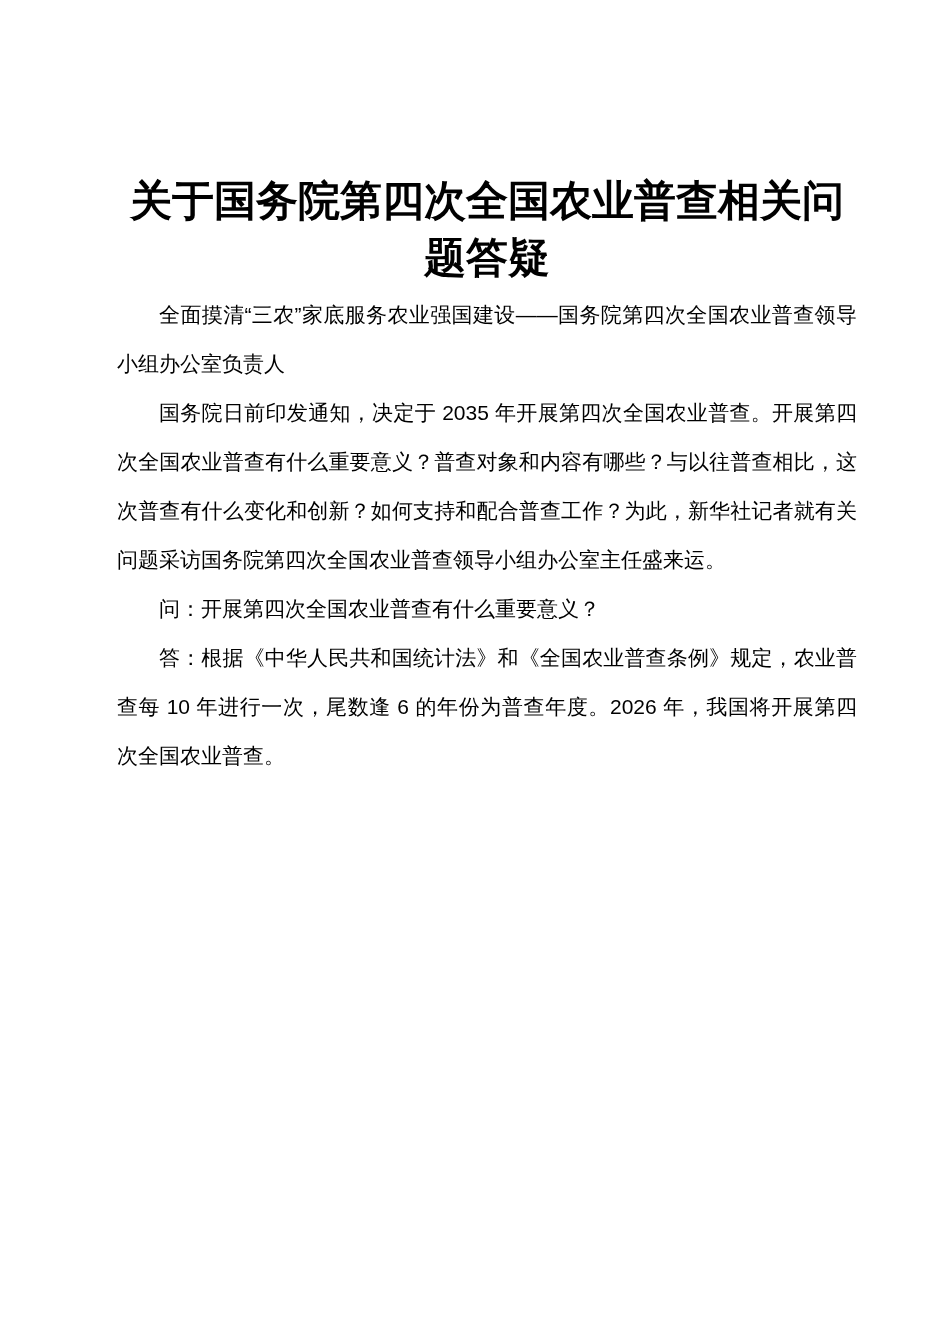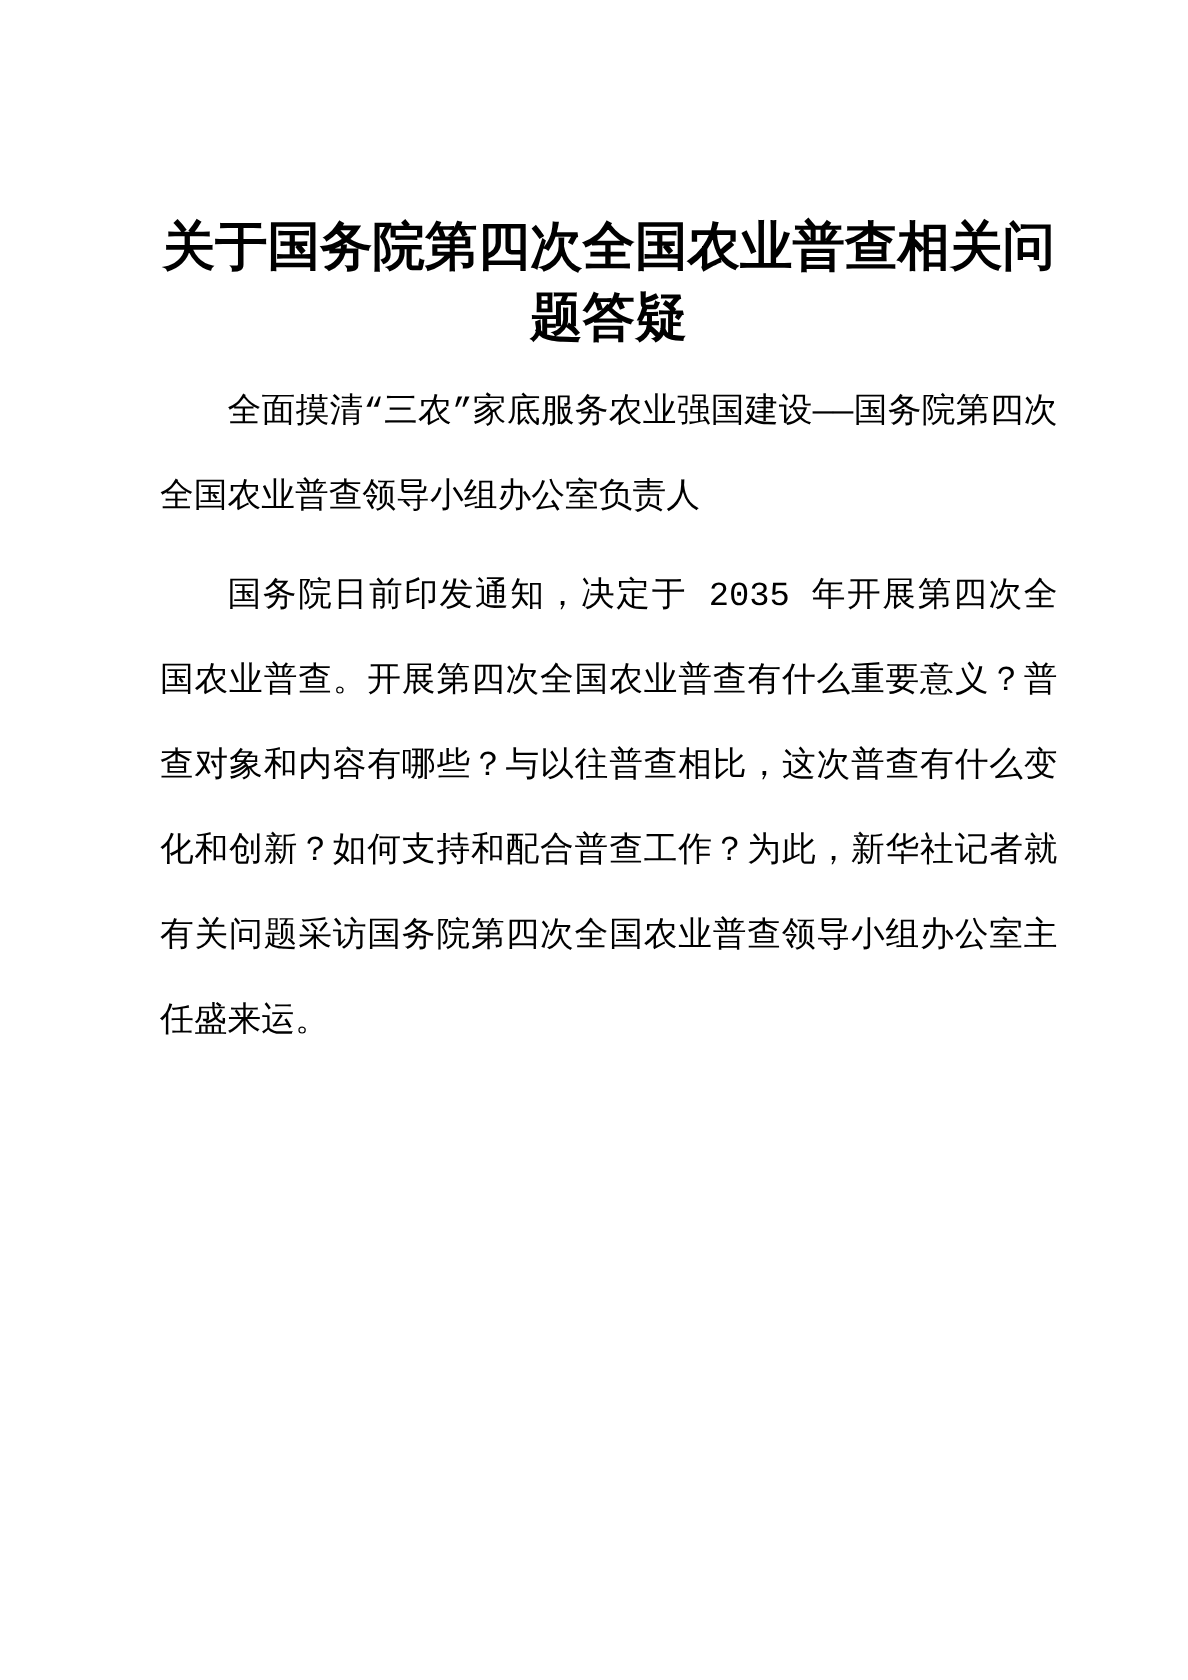--- a/index.html
+++ b/index.html
@@ -13,45 +13,47 @@
     overflow: hidden;
   }
   .page {
     box-sizing: border-box;
     width: 950px;
     height: 1344px;
     background: #ffffff;
     color: #000000;
     padding: 172px 93px 0 117px;
     overflow: hidden;
-    font-family: Liberation Mono, monospace;
+    font-family: Liberation Sans, sans-serif;
   }
   .doc-title {
     margin: 0 0 4px 0;
     font-size: 42px;
     line-height: 57px;
     font-weight: bold;
     text-align: center;
     letter-spacing: 0;
   }
   .doc-para {
-    margin: 11px;
-    font-size: 27px;
-    line-height: 68px;
+    margin: 0;
+    font-size: 21px;
+    line-height: 49px;
     text-align: justify;
     text-justify: inter-ideograph;
     text-indent: 2em;
     word-break: break-word;
   }
 </style>
 </head>
 <body>
 
 <div class="page">
   <h1 class="doc-title">关于国务院第四次全国农业普查相关问题答疑</h1>
 
   <p class="doc-para">全面摸清“三农”家底服务农业强国建设——国务院第四次全国农业普查领导小组办公室负责人</p>
 
   <p class="doc-para">国务院日前印发通知，决定于 2035 年开展第四次全国农业普查。开展第四次全国农业普查有什么重要意义？普查对象和内容有哪些？与以往普查相比，这次普查有什么变化和创新？如何支持和配合普查工作？为此，新华社记者就有关问题采访国务院第四次全国农业普查领导小组办公室主任盛来运。</p>
 
+  <p class="doc-para">问：开展第四次全国农业普查有什么重要意义？</p>
 
+  <p class="doc-para">答：根据《中华人民共和国统计法》和《全国农业普查条例》规定，农业普查每 10 年进行一次，尾数逢 6 的年份为普查年度。2026 年，我国将开展第四次全国农业普查。</p>
 
 </div>
 
 </body></html>

